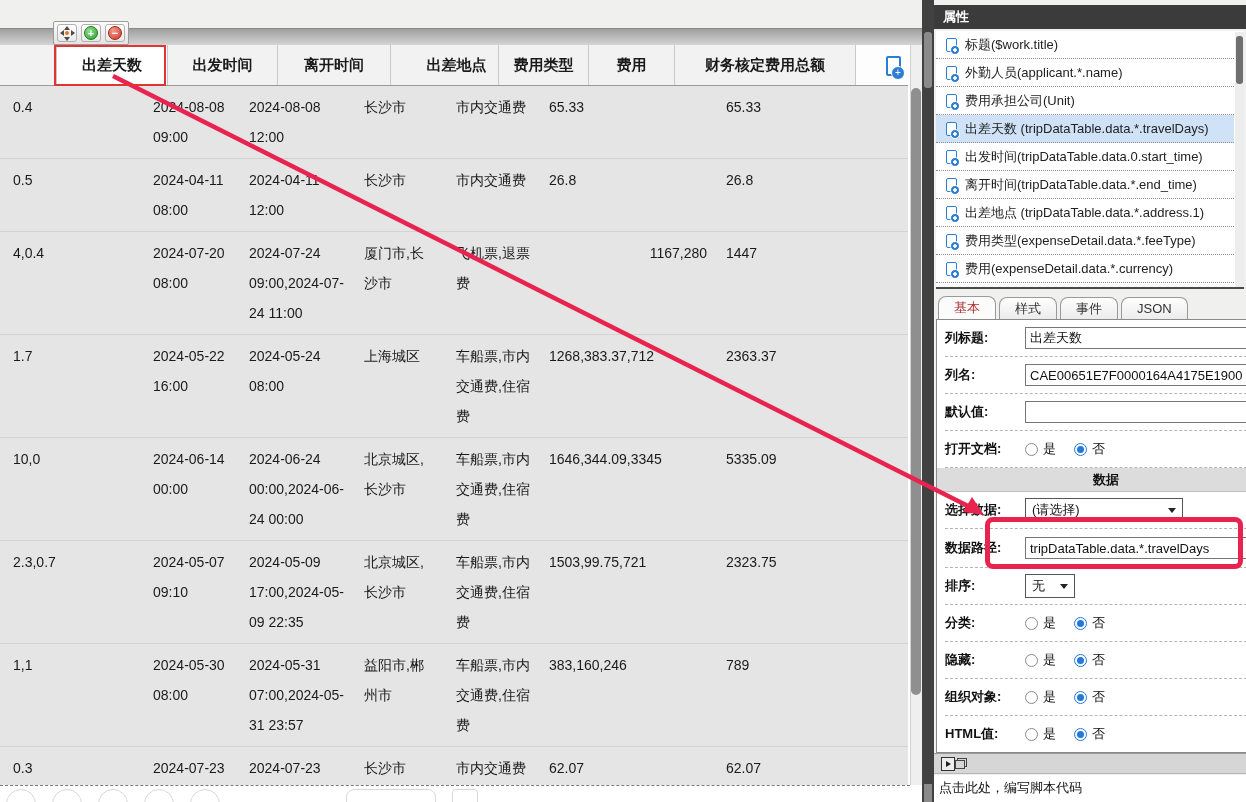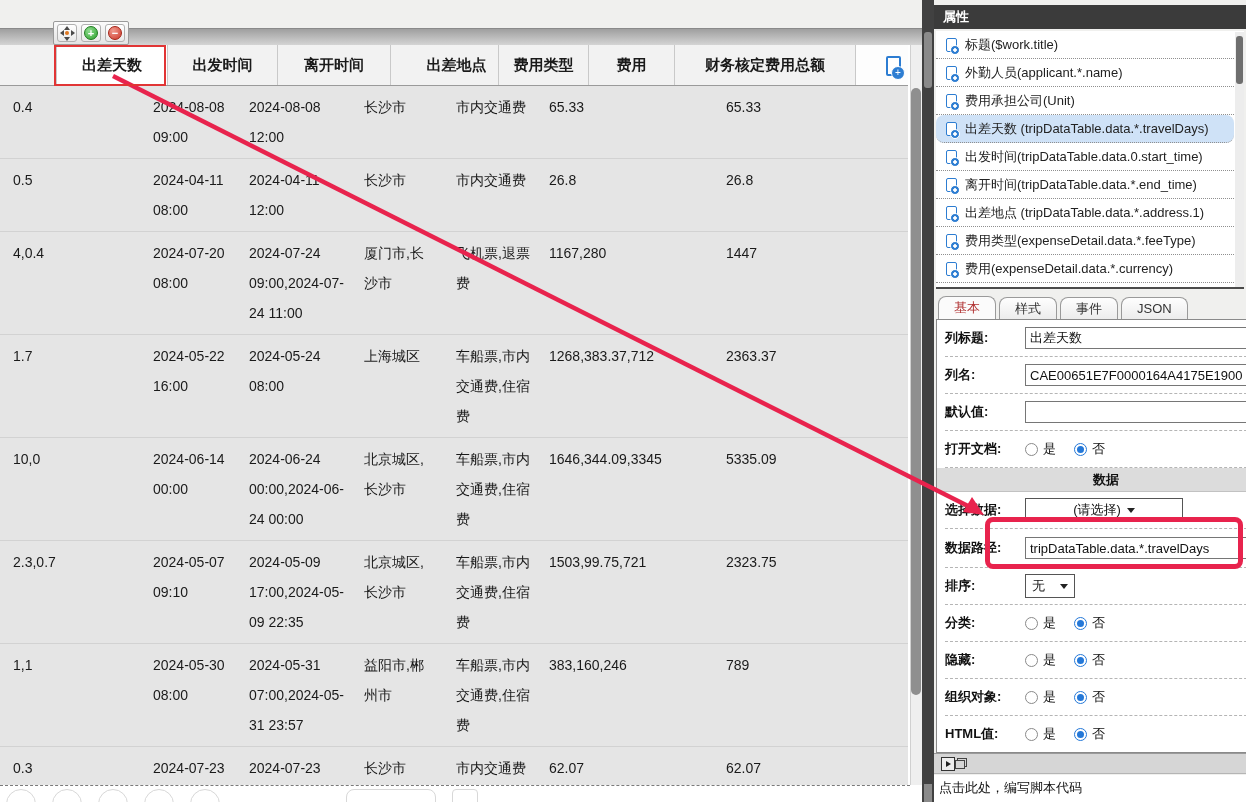--- a/index.html
+++ b/index.html
@@ -65,21 +65,21 @@
   .split-thumb2 { position:absolute; left:924px; top:784px; width:8px; height:18px; background:#8a8a8a; }
 
   
   .panel { position:absolute; left:934px; top:0; width:312px; height:802px; background:#f0f0ee; }
   .panel-title { position:absolute; left:934px; top:5px; width:312px; height:24px; background:#3b3b3b;
     color:#fff; font-size:13px; font-weight:bold; display:flex; align-items:center; padding-left:9px; }
   .fields-list { position:absolute; left:936px; top:31px; width:308px; height:258px; background:#fff;
     border-bottom:2px solid #4a4a4a; }
   .fitem { height:28px; display:flex; align-items:center; gap:8px; padding-left:10px;
     border-bottom:1px dotted #8f8f8f; font-size:13px; color:#222; width:298px; }
-  .fitem.sel { background:#cfe2f7;border-radius:8px; }
+  .fitem.sel { background:#cfe2f7; }
   .doc-ico { position:relative; flex:0 0 11px; width:11px; height:14px;
     border:1.5px solid #2d7dd2; border-radius:2px; background:#fff; }
   .doc-ico::after { content:""; position:absolute; right:-4px; bottom:-4px; width:8px; height:8px;
     border-radius:50%; border:1px solid #fff;
     background:radial-gradient(circle at 50% 50%,#fff 0,#fff 1.5px,#2d7dd2 2px); }
   .list-scroll { position:absolute; left:1235px; top:32px; width:9px; height:255px; background:#ededed; }
   .list-thumb { position:absolute; left:1236px; top:36px; width:7px; height:48px; background:#6e6e6e; border-radius:3px; }
 
   .tabs { position:absolute; left:938px; top:296px; height:23px; display:flex; align-items:flex-end; }
   .tab { height:22px; padding:0 15px; display:flex; align-items:center; margin-right:3px;
@@ -89,21 +89,21 @@
 
   .form-box { position:absolute; left:936px; top:319px; width:340px; height:434px; background:#fff;
     border:1px solid #8a8a8a; padding:0 8px; overflow:hidden; }
   .frow { display:flex; align-items:center; height:37px; border-bottom:1px dashed #b5b5b5; }
   .frow.hi { height:39px; }
   .flabel { width:80px; flex-shrink:0; font-weight:bold; font-size:13px; color:#111; }
   .finput { flex:1; min-width:0; height:22px; border:1px solid #767676; background:#fff;
     font-size:13px; padding:0 4px; font-family:inherit; color:#111; }
   .fselect { height:24px; border:1px solid #555; background:#fff; display:flex; align-items:center;
     justify-content:space-between; padding:0 6px; font-size:13px; color:#111; }
-  .fselect.wide { width:158px;justify-content:center; }
+  .fselect.wide { width:158px; }
   .fselect.narrow { width:50px; }
   .caret { width:0; height:0; border-left:4px solid transparent; border-right:4px solid transparent;
     border-top:5px solid #222; margin-left:6px; }
   .sectionband { height:24px; margin:0 -8px; background:#dcdcdc; border-bottom:1px solid #c2c2c2;
     display:flex; align-items:center; justify-content:center; font-size:13px; font-weight:bold; color:#111; }
   .rgroup { display:flex; align-items:center; gap:18px; }
   .ropt { display:flex; align-items:center; gap:5px; font-size:13px; color:#111; }
   .rdot { width:13px; height:13px; border:1px solid #8a8a8a; border-radius:50%; background:#fff; position:relative; }
   .rdot.on { border:1px solid #2478d8; }
   .rdot.on::after { content:""; position:absolute; left:2px; top:2px; right:2px; bottom:2px;
@@ -186,21 +186,21 @@
           <div class="td" style="width: 93px;">市内交通费</div>
           <div class="td" style="width: 177px;">26.8</div>
           <div class="td" style="width: 142px;">26.8</div>
         </div>
         <div class="trow">
           <div class="td" style="width: 140px;">4,0.4</div>
           <div class="td" style="width: 96px;">2024-07-20 08:00</div>
           <div class="td" style="width: 115px;">2024-07-24 09:00,2024-07-24 11:00</div>
           <div class="td" style="width: 92px;">厦门市,长沙市</div>
           <div class="td" style="width: 93px;">飞机票,退票费</div>
-          <div class="td" style="width: 177px;">1167,280</div>
+          <div class="td" style="width: 177px; text-align: right;">1167,280</div>
           <div class="td" style="width: 142px;">1447</div>
         </div>
         <div class="trow">
           <div class="td" style="width: 140px;">1.7</div>
           <div class="td" style="width: 96px;">2024-05-22 16:00</div>
           <div class="td" style="width: 115px;">2024-05-24 08:00</div>
           <div class="td" style="width: 92px;">上海城区</div>
           <div class="td" style="width: 93px;">车船票,市内交通费,住宿费</div>
           <div class="td" style="width: 177px;">1268,383.37,712</div>
           <div class="td" style="width: 142px;">2363.37</div>

